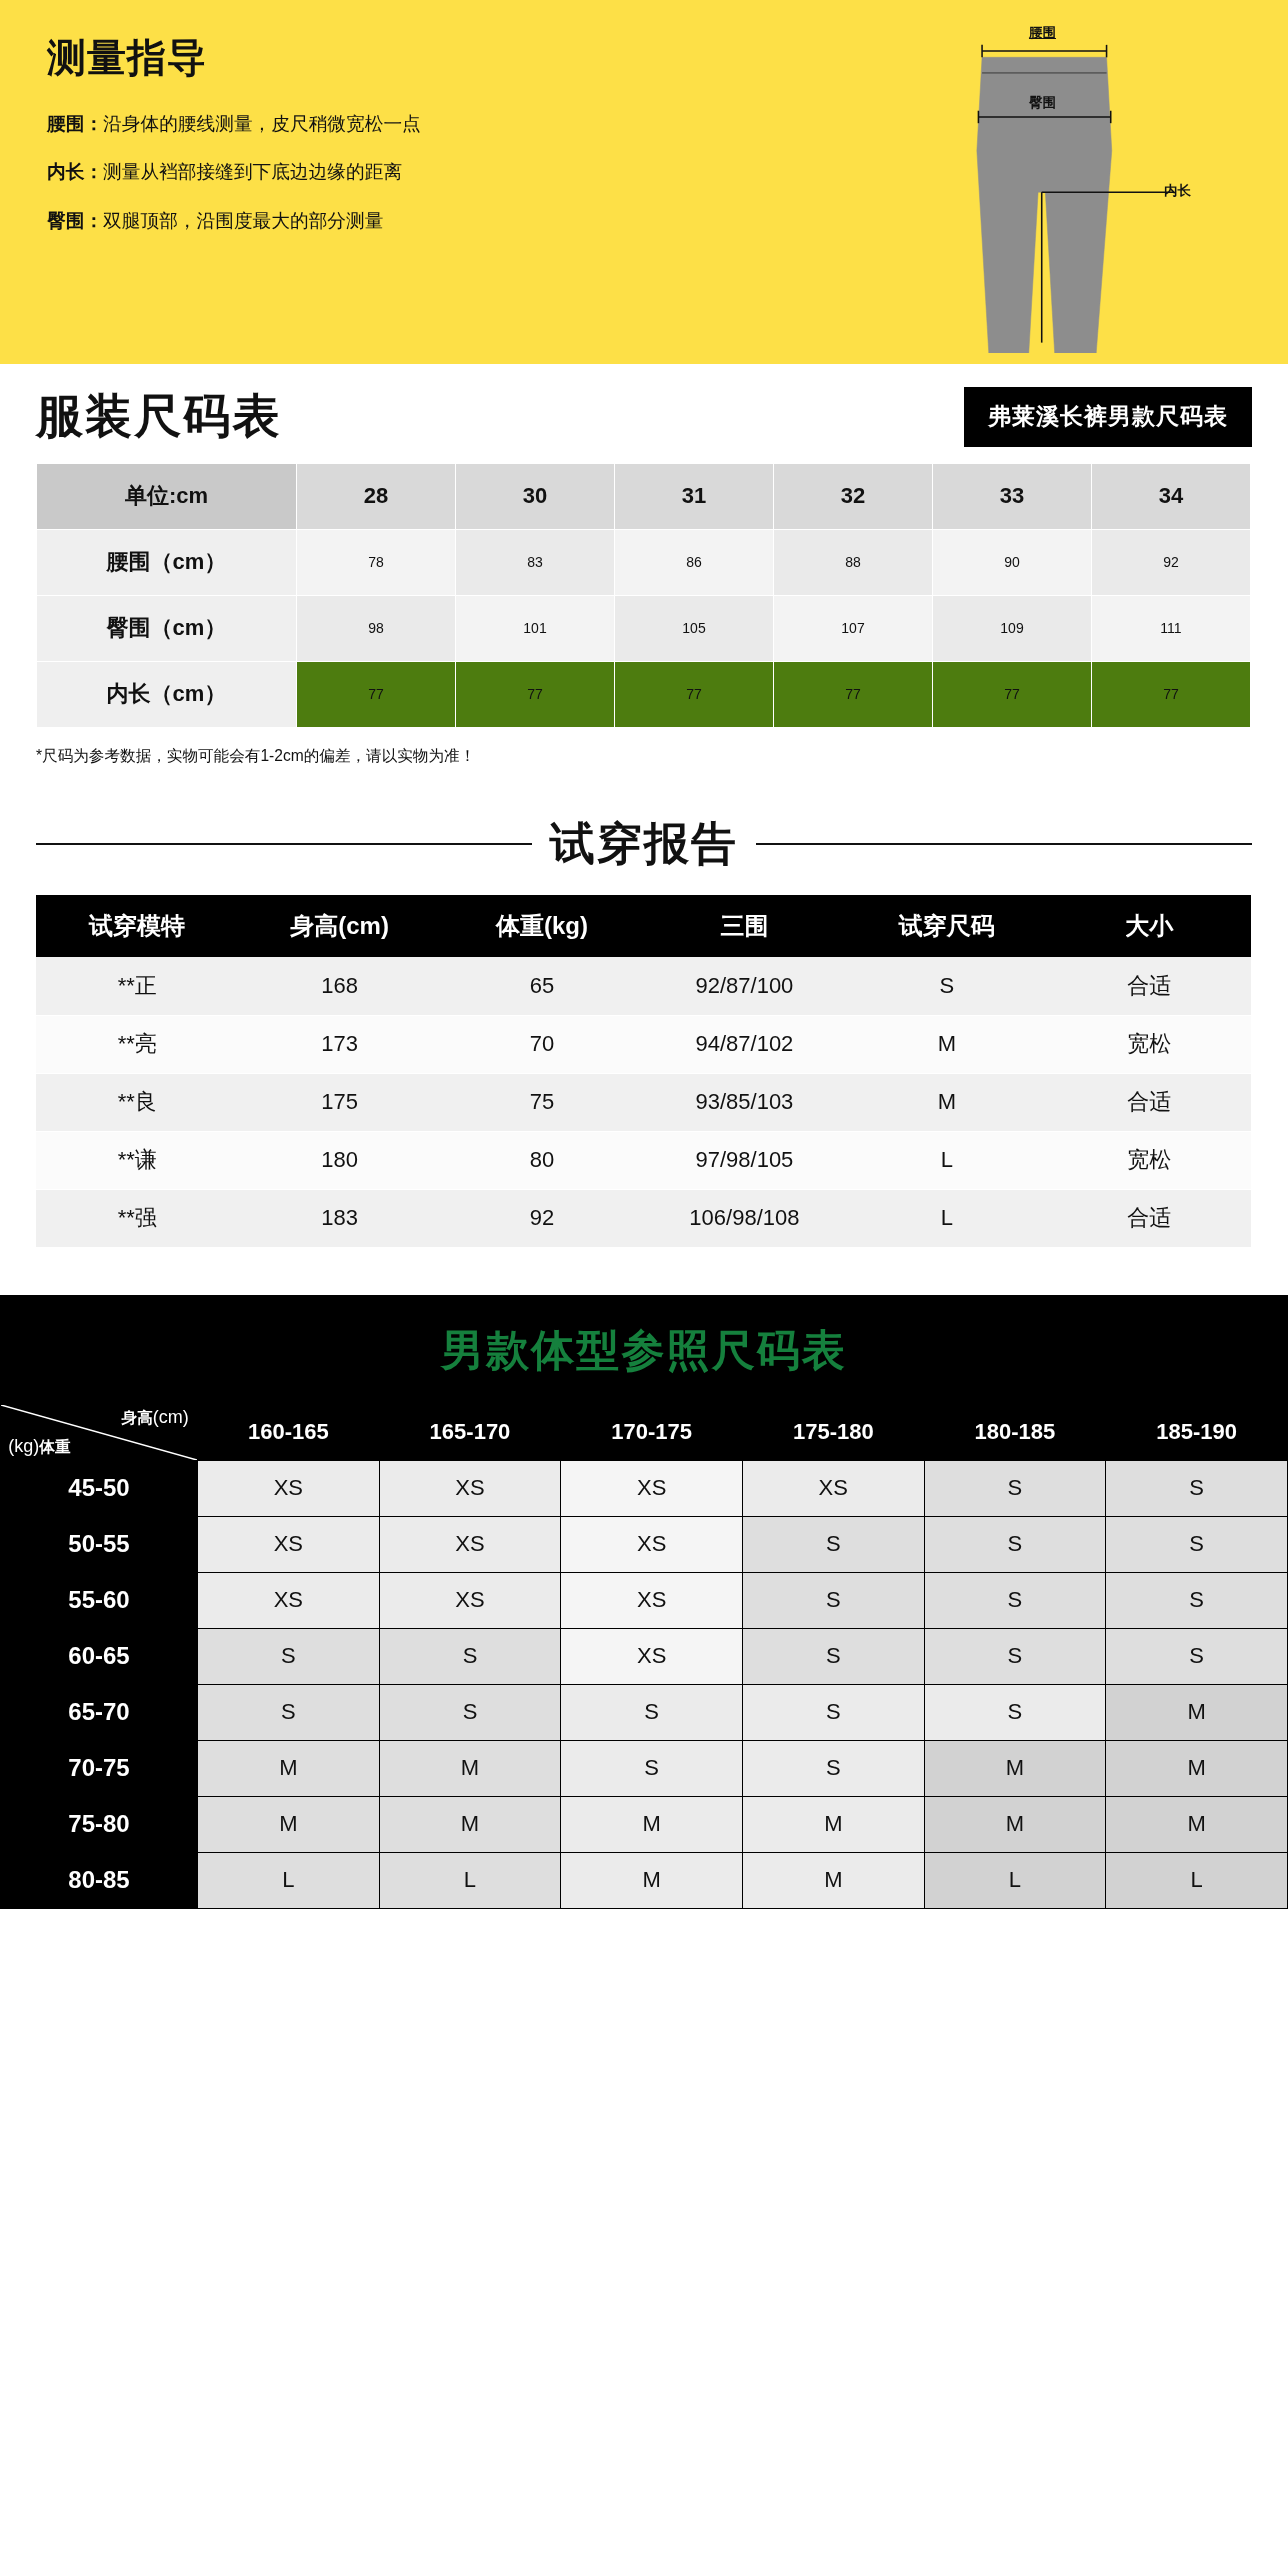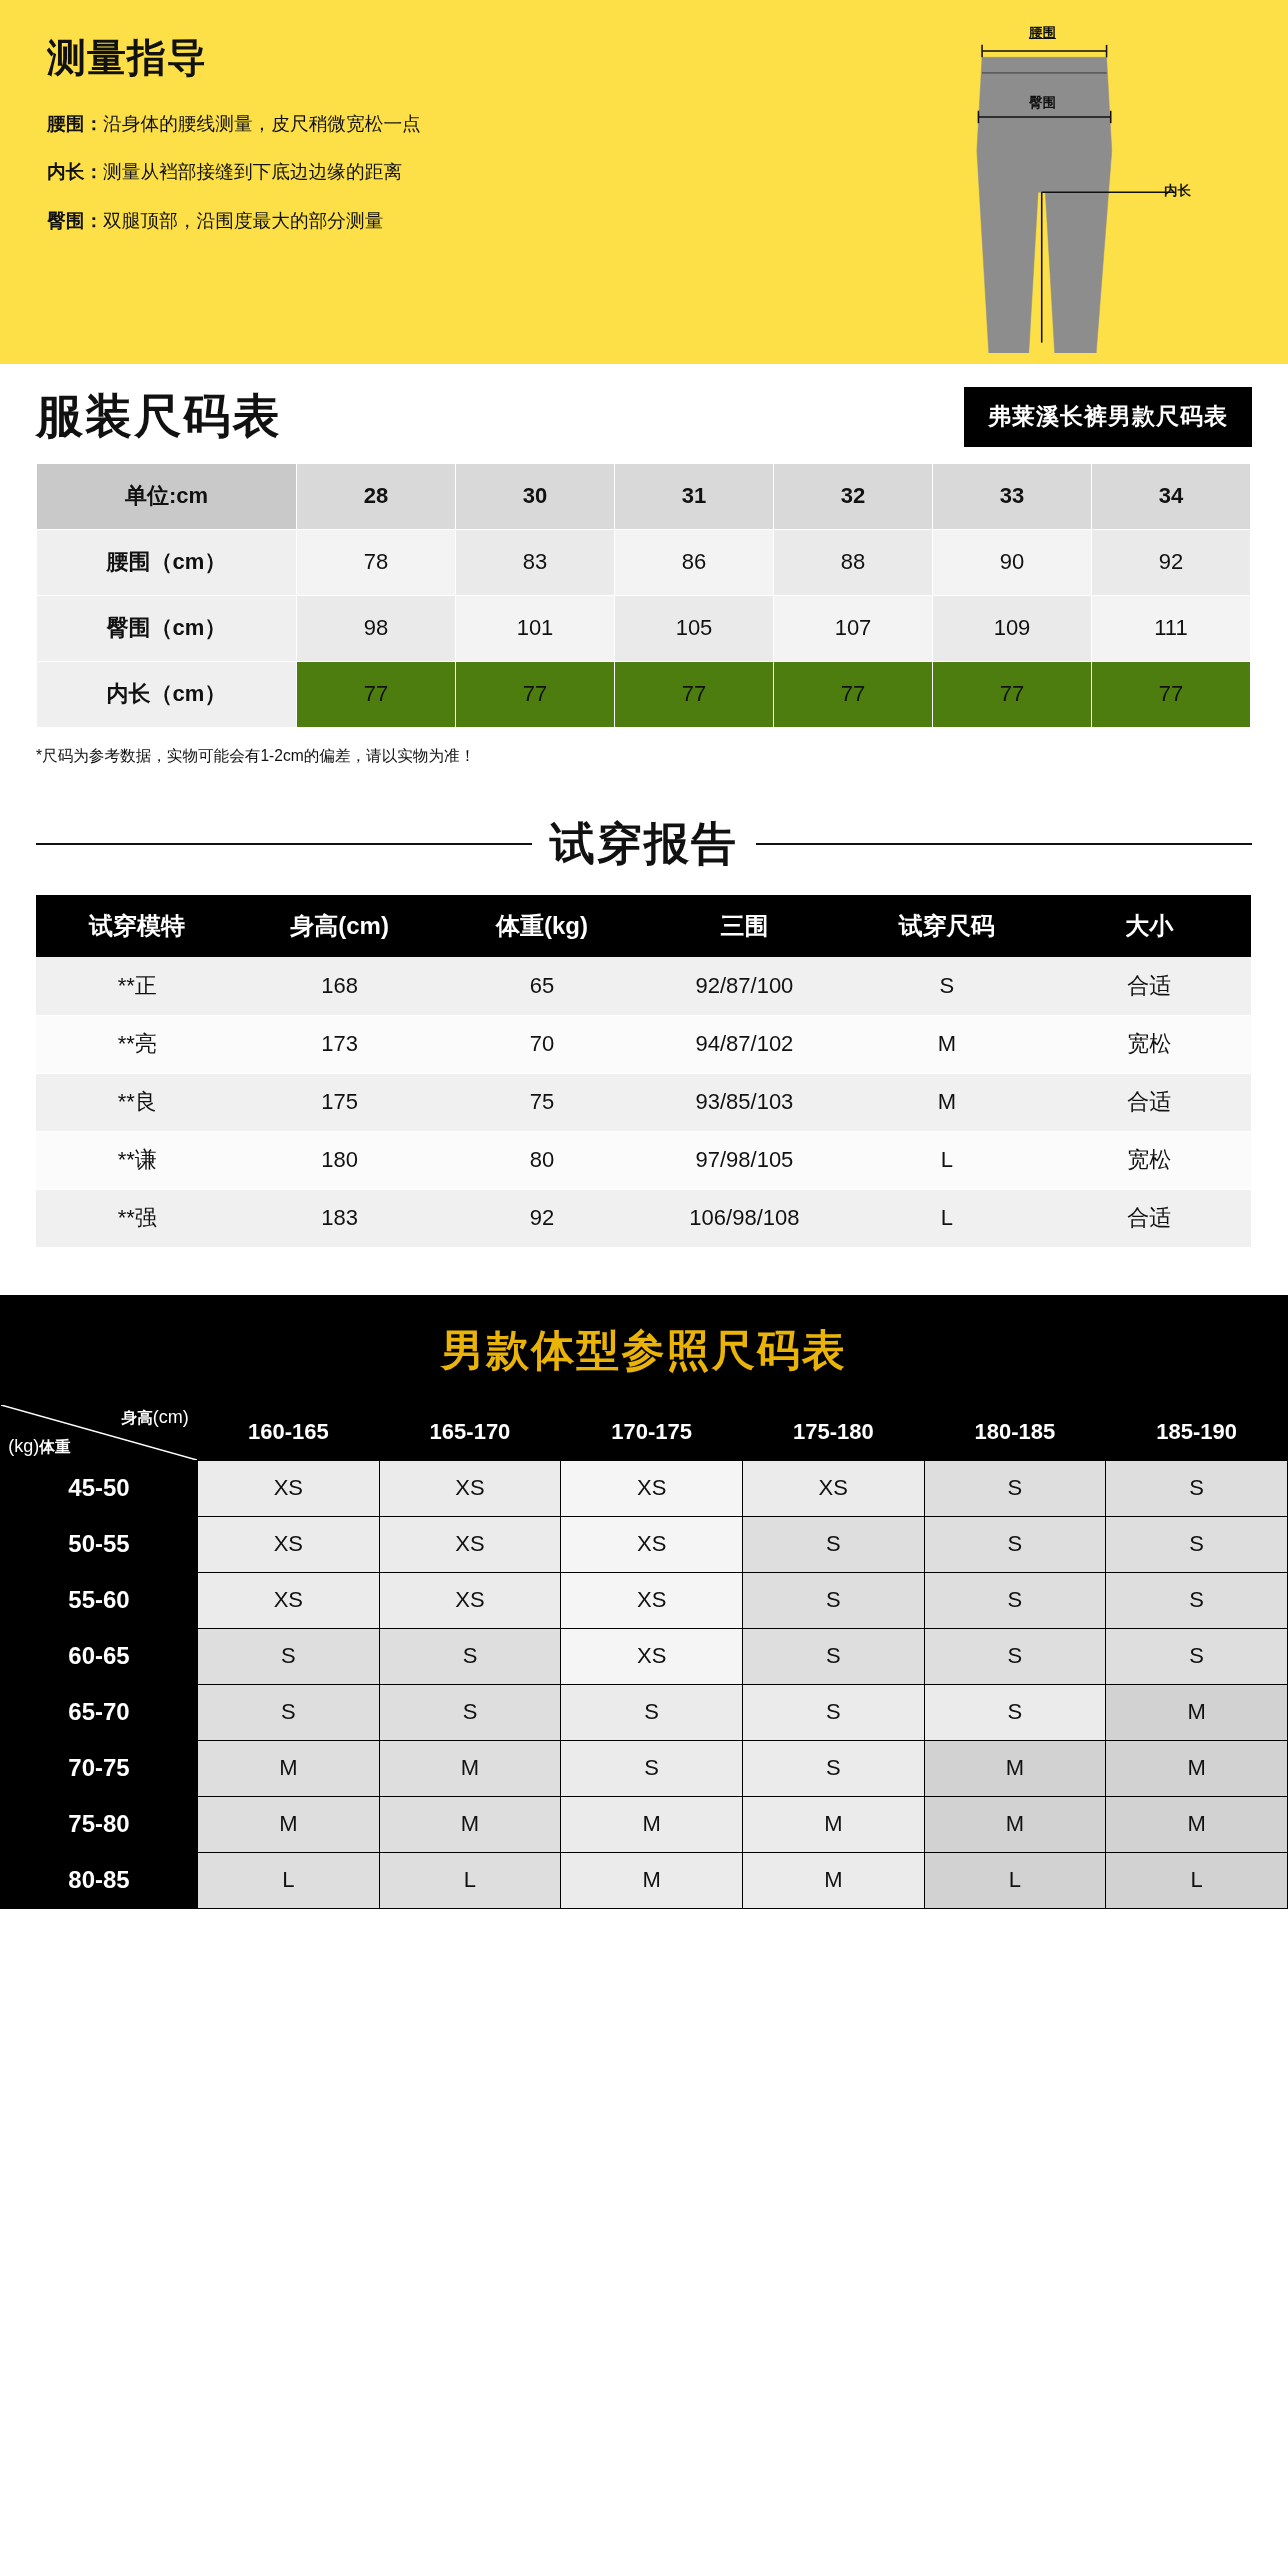--- a/index.html
+++ b/index.html
@@ -73,21 +73,21 @@
   table { border-collapse: collapse; }
 
   .size-table {
     width: 1215px;
     margin: 0 36px;
     table-layout: fixed;
   }
   .size-table td {
     height: 66px;
     text-align: center;
-    font-size: 22px;
+    font-size: 14px;
     border: 0.5px solid #ffffff;
   }
   .size-table .hdr-left {
     background: #c9c9c9;
     font-size: 22px;
     font-weight: bold;
     width: 260px;
   }
   .size-table .hdr {
     background: #d9d9d9;
@@ -151,21 +151,21 @@
   .report-table tr.odd td { background: #f0f0f0; }
   .report-table tr.even td { background: #fbfbfb; }
 
   
   .body-section {
     margin: 47px 0 0 0;
     background: #000;
     padding: 0 0 0 0;
   }
   .body-title {
-    color: #eab308;
+    color: #15803d;
     font-size: 43px;
     font-weight: bold;
     text-align: center;
     letter-spacing: 2.1px;
     padding: 27px 0 24px 0;
   }
   .body-table {
     width: 1288px;
     table-layout: fixed;
   }

